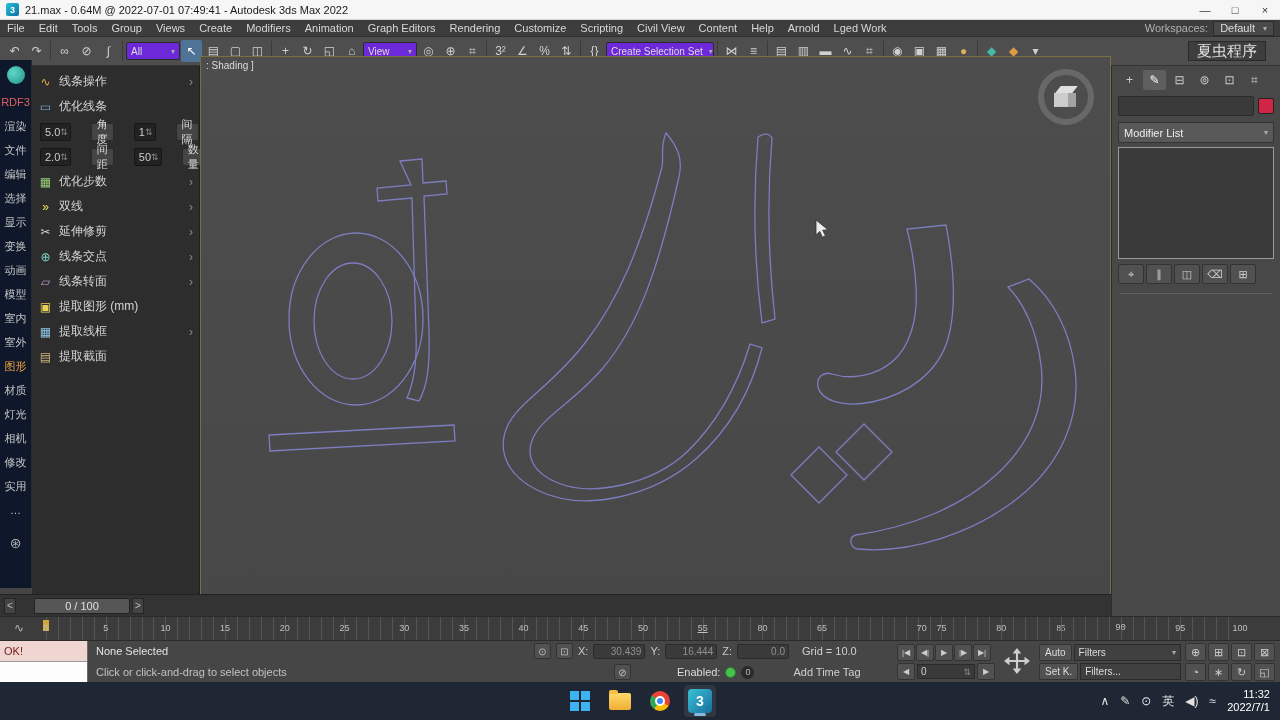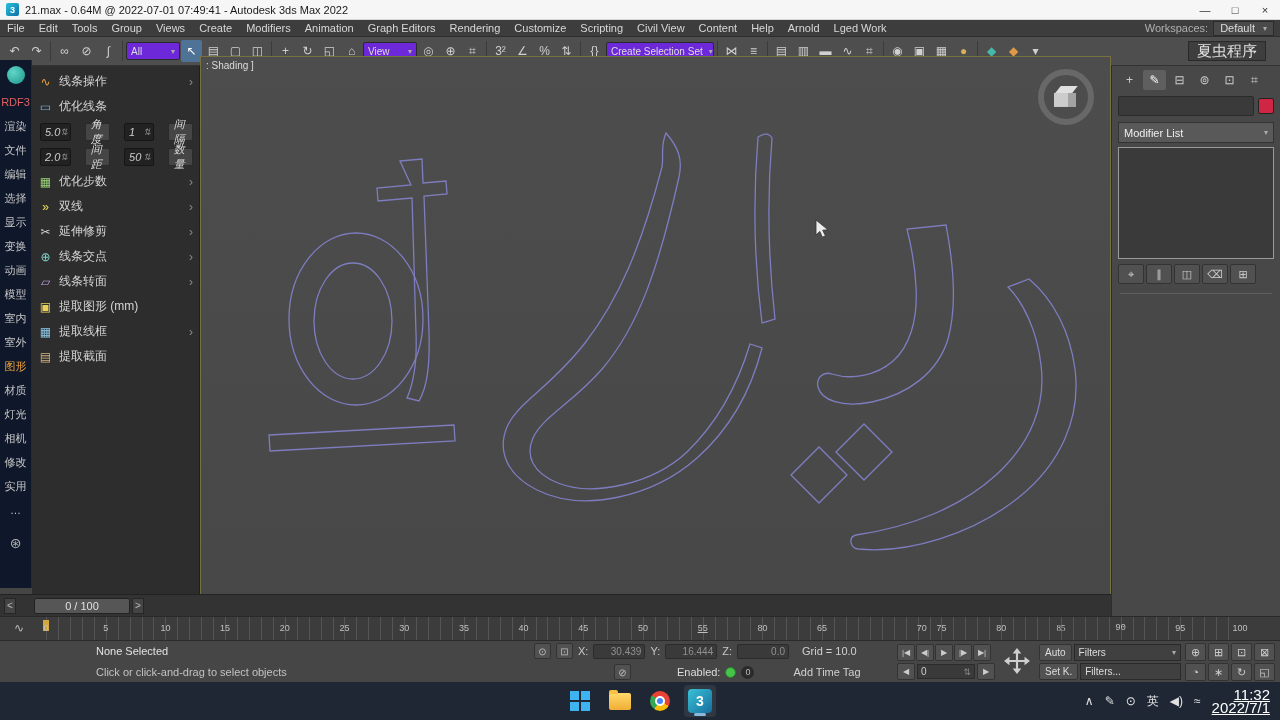--- a/index.html
+++ b/index.html
@@ -33,21 +33,21 @@
   .strip-item{font-size:11px;color:#c6c6c6;height:22px;display:flex;align-items:center;white-space:nowrap;}
   .strip-item.active{color:#f0a43c;}
   .strip-gear{margin-top:12px;font-size:14px;color:#b0b0b0;}
 
   
   .plugin-panel{position:absolute;top:66px;left:32px;width:168px;height:528px;background:#2d2d2d;border-right:1px solid #1f1f1f;box-sizing:border-box;padding-top:3px;}
   .pp-row{height:25px;display:flex;align-items:center;padding:0 6px;gap:6px;color:#d4d4d4;font-size:12px;}
   .pp-icon{width:15px;text-align:center;font-size:12px;flex:0 0 auto;}
   .pp-label{flex:1;white-space:nowrap;overflow:hidden;}
   .pp-arrow{color:#8a8a8a;font-size:12px;}
-  .pp-spin-row{gap:14px;padding-left:8px;font-style:italic;}
+  .pp-spin-row{gap:20px;padding-left:8px;}
   .pp-spinner{width:44px;height:18px;background:#222;border:1px solid #161616;border-radius:2px;display:flex;align-items:center;justify-content:space-between;padding:0 2px 0 4px;font-size:11px;color:#ccc;box-sizing:border-box;}
   .pp-spin-arrows{font-size:9px;color:#888;}
   .pp-btn{height:18px;padding:0 5px;background:#454545;border:1px solid #2a2a2a;border-radius:2px;display:flex;align-items:center;font-size:11px;color:#ddd;box-sizing:border-box;}
 
   
   .viewport{position:absolute;top:56px;left:200px;width:911px;height:684px;background:linear-gradient(#4d4d4d,#464646);box-sizing:border-box;border:1px solid #77713f;}
   .vp-label{position:absolute;top:3px;left:5px;font-size:10px;color:#dcdcdc;}
   .wire{fill:none;stroke:#7d7dc0;stroke-width:1.3;}
   .viewcube{position:absolute;top:12px;right:16px;width:56px;height:56px;}
   .vc-ring{position:absolute;inset:0;border-radius:50%;border:6px solid rgba(170,170,170,.30);box-sizing:border-box;}
@@ -120,21 +120,21 @@
   .win-logo{display:grid;grid-template-columns:9px 9px;grid-template-rows:9px 9px;gap:2px;}
   .win-logo i{background:#3db3f2;}
   .folder{width:22px;height:17px;background:linear-gradient(#ffd96b,#f0ae35);border-radius:2px;position:relative;}
   .folder::before{content:"";position:absolute;top:-3px;left:0;width:9px;height:4px;background:#f5c043;border-radius:2px 2px 0 0;}
   .chrome{width:20px;height:20px;border-radius:50%;background:conic-gradient(#ea4335 0 33%,#fbbc05 33% 60%,#34a853 60% 85%,#ea4335 85% 100%);position:relative;}
   .chrome::after{content:"";position:absolute;inset:5px;border-radius:50%;background:#4285f4;border:2px solid #fff;}
   .max-badge{width:24px;height:24px;border-radius:4px;background:linear-gradient(135deg,#39c2d7,#176e9e);color:#fff;font-weight:bold;font-size:14px;display:flex;align-items:center;justify-content:center;}
   .tb-tray{position:absolute;right:10px;top:0;height:38px;display:flex;align-items:center;gap:11px;color:#e8e8e8;}
   .tb-tray-icons{display:flex;align-items:center;gap:11px;}
   .tray-icon{font-size:12px;color:#e0e0e0;}
-  .clock{text-align:right;font-size:15px;line-height:13px;color:#fff;text-decoration:underline;}
+  .clock{text-align:right;font-size:11px;line-height:13px;color:#fff;}
 </style>
 </head>
 <body>
 
 <div class="app">
 
   <div class="titlebar">
     <div class="app-icon">
         <span>3</span>
       </div>
@@ -422,20 +422,24 @@
         <span class="tb-tick-label" style="left: 75%;">75</span>
         <span class="tb-tick-label" style="left: 80%;">80</span>
         <span class="tb-tick-label" style="left: 85%; font-family: Liberation Serif, serif;">85</span>
         <span class="tb-tick-label" style="left: 90%; font-family: Liberation Mono, monospace;">90</span>
         <span class="tb-tick-label" style="left: 95%;">95</span>
         <span class="tb-tick-label" style="left: 100%;">100</span>
       </div>
   </div>
 
   <div class="statusbar">
+    <div class="sb-listener">
+      <div class="sb-listener-out">OK!</div>
+      <div class="sb-listener-in"></div>
+    </div>
     <div class="sb-status">None Selected</div>
     <div class="sb-prompt">Click or click-and-drag to select objects</div>
 
     <div class="sb-mid1">
       <div class="sb-mini">⊙</div>
       <div class="sb-mini">⊡</div>
       <span class="sb-axis-label">X:</span>
       <div class="sb-field">30.439</div>
       <span class="sb-axis-label">Y:</span>
       <div class="sb-field">16.444</div>

